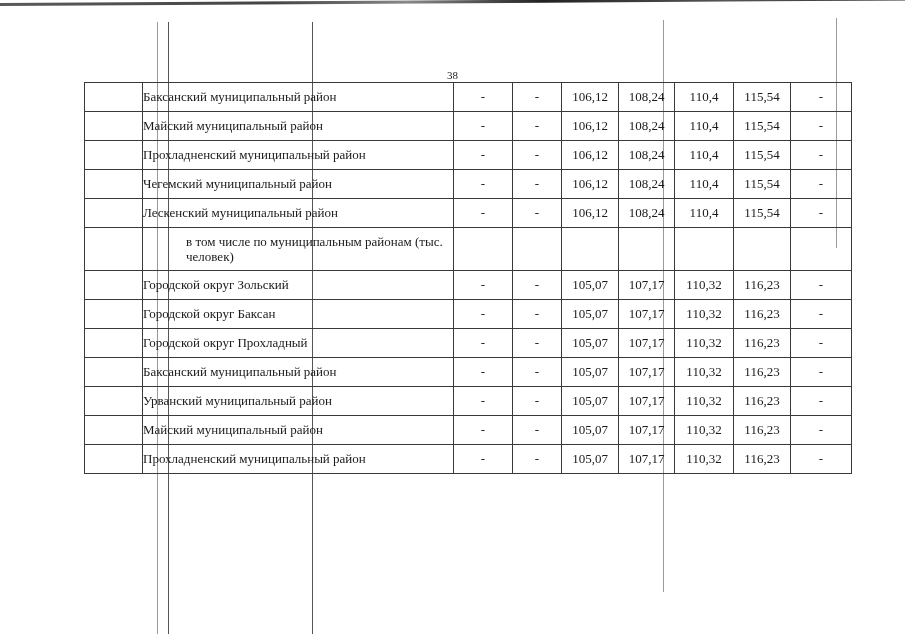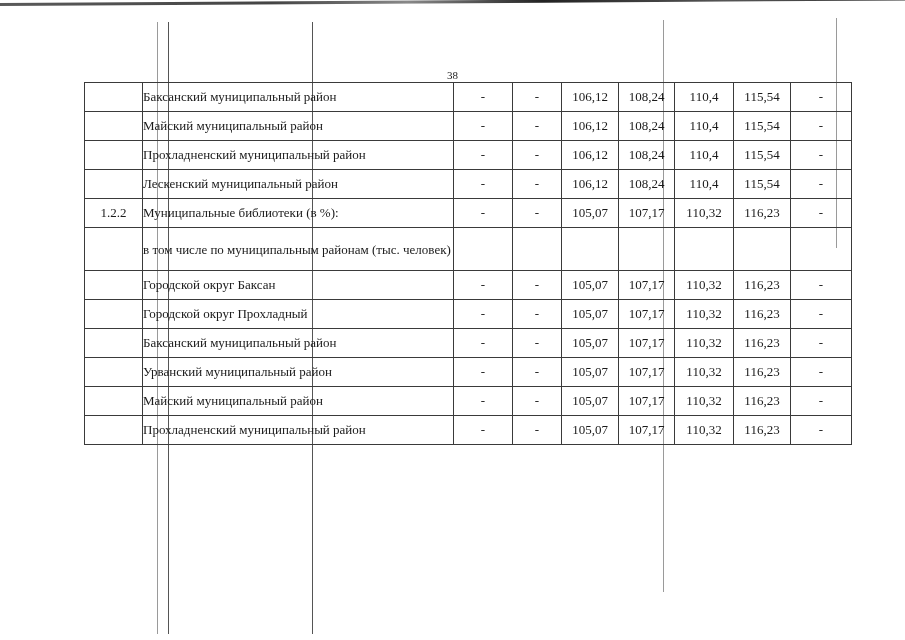--- a/index.html
+++ b/index.html
@@ -51,21 +51,21 @@
       padding: 0;
       height: 28px;
       vertical-align: middle;
       white-space: nowrap;
       overflow: hidden;
     }
     td.num-col { text-align: center; }
     td.name-col { padding-left: 2px; text-align: left; margin-top: 32px; }
     td.val { text-align: center; }
     tr.multi td { height: 42px; }
-    tr.multi td.name-col { white-space: normal; line-height: 15px; }
+    tr.multi td.name-col { white-space: normal; line-height: 15px; padding-left: 43px; }
     .c1 { width: 58px; }
     .c2 { width: 311px; }
     .c3 { width: 59px; }
     .c4 { width: 49px; }
     .c5 { width: 57px; }
     .c6 { width: 56px; }
     .c7 { width: 59px; }
     .c8 { width: 57px; }
     .c9 { width: 61px; }
   </style>
@@ -123,50 +123,61 @@
         <td class="val">-</td>
         <td class="val">-</td>
         <td class="val">106,12</td>
         <td class="val">108,24</td>
         <td class="val">110,4</td>
         <td class="val">115,54</td>
         <td class="val">-</td>
       </tr>
       <tr>
         <td class="num-col"></td>
+        <td class="name-col">Чегемский муниципальный район</td>
+        <td class="val">-</td>
+        <td class="val">-</td>
+        <td class="val">106,12</td>
+        <td class="val">108,24</td>
+        <td class="val">110,4</td>
+        <td class="val">115,54</td>
+        <td class="val">-</td>
+      </tr>
+      <tr>
+        <td class="num-col"></td>
         <td class="name-col"> Лескенский муниципальный район</td>
         <td class="val">-</td>
         <td class="val">-</td>
         <td class="val">106,12</td>
         <td class="val">108,24</td>
         <td class="val">110,4</td>
         <td class="val">115,54</td>
         <td class="val">-</td>
       </tr>
-      <tr>
-        <td class="num-col">1.2.2</td>
-        <td class="name-col">Муниципальные библиотеки (в %):</td>
-        <td class="val">-</td>
-        <td class="val">-</td>
-        <td class="val">105,07</td>
-        <td class="val">107,17</td>
-        <td class="val">110,32</td>
-        <td class="val">116,23</td>
-        <td class="val">-</td>
-      </tr>
       <tr class="multi">
         <td class="num-col"></td>
         <td class="name-col">в том числе по муниципальным районам (тыс. человек)</td>
         <td class="val"></td>
         <td class="val"></td>
         <td class="val"></td>
         <td class="val"></td>
         <td class="val"></td>
         <td class="val"></td>
         <td class="val"></td>
+      </tr>
+      <tr>
+        <td class="num-col"></td>
+        <td class="name-col">Городской округ Зольский</td>
+        <td class="val">-</td>
+        <td class="val">-</td>
+        <td class="val">105,07</td>
+        <td class="val">107,17</td>
+        <td class="val">110,32</td>
+        <td class="val">116,23</td>
+        <td class="val">-</td>
       </tr>
       <tr>
         <td class="num-col"></td>
         <td class="name-col">Городской округ Баксан</td>
         <td class="val">-</td>
         <td class="val">-</td>
         <td class="val">105,07</td>
         <td class="val">107,17</td>
         <td class="val">110,32</td>
         <td class="val">116,23</td>

